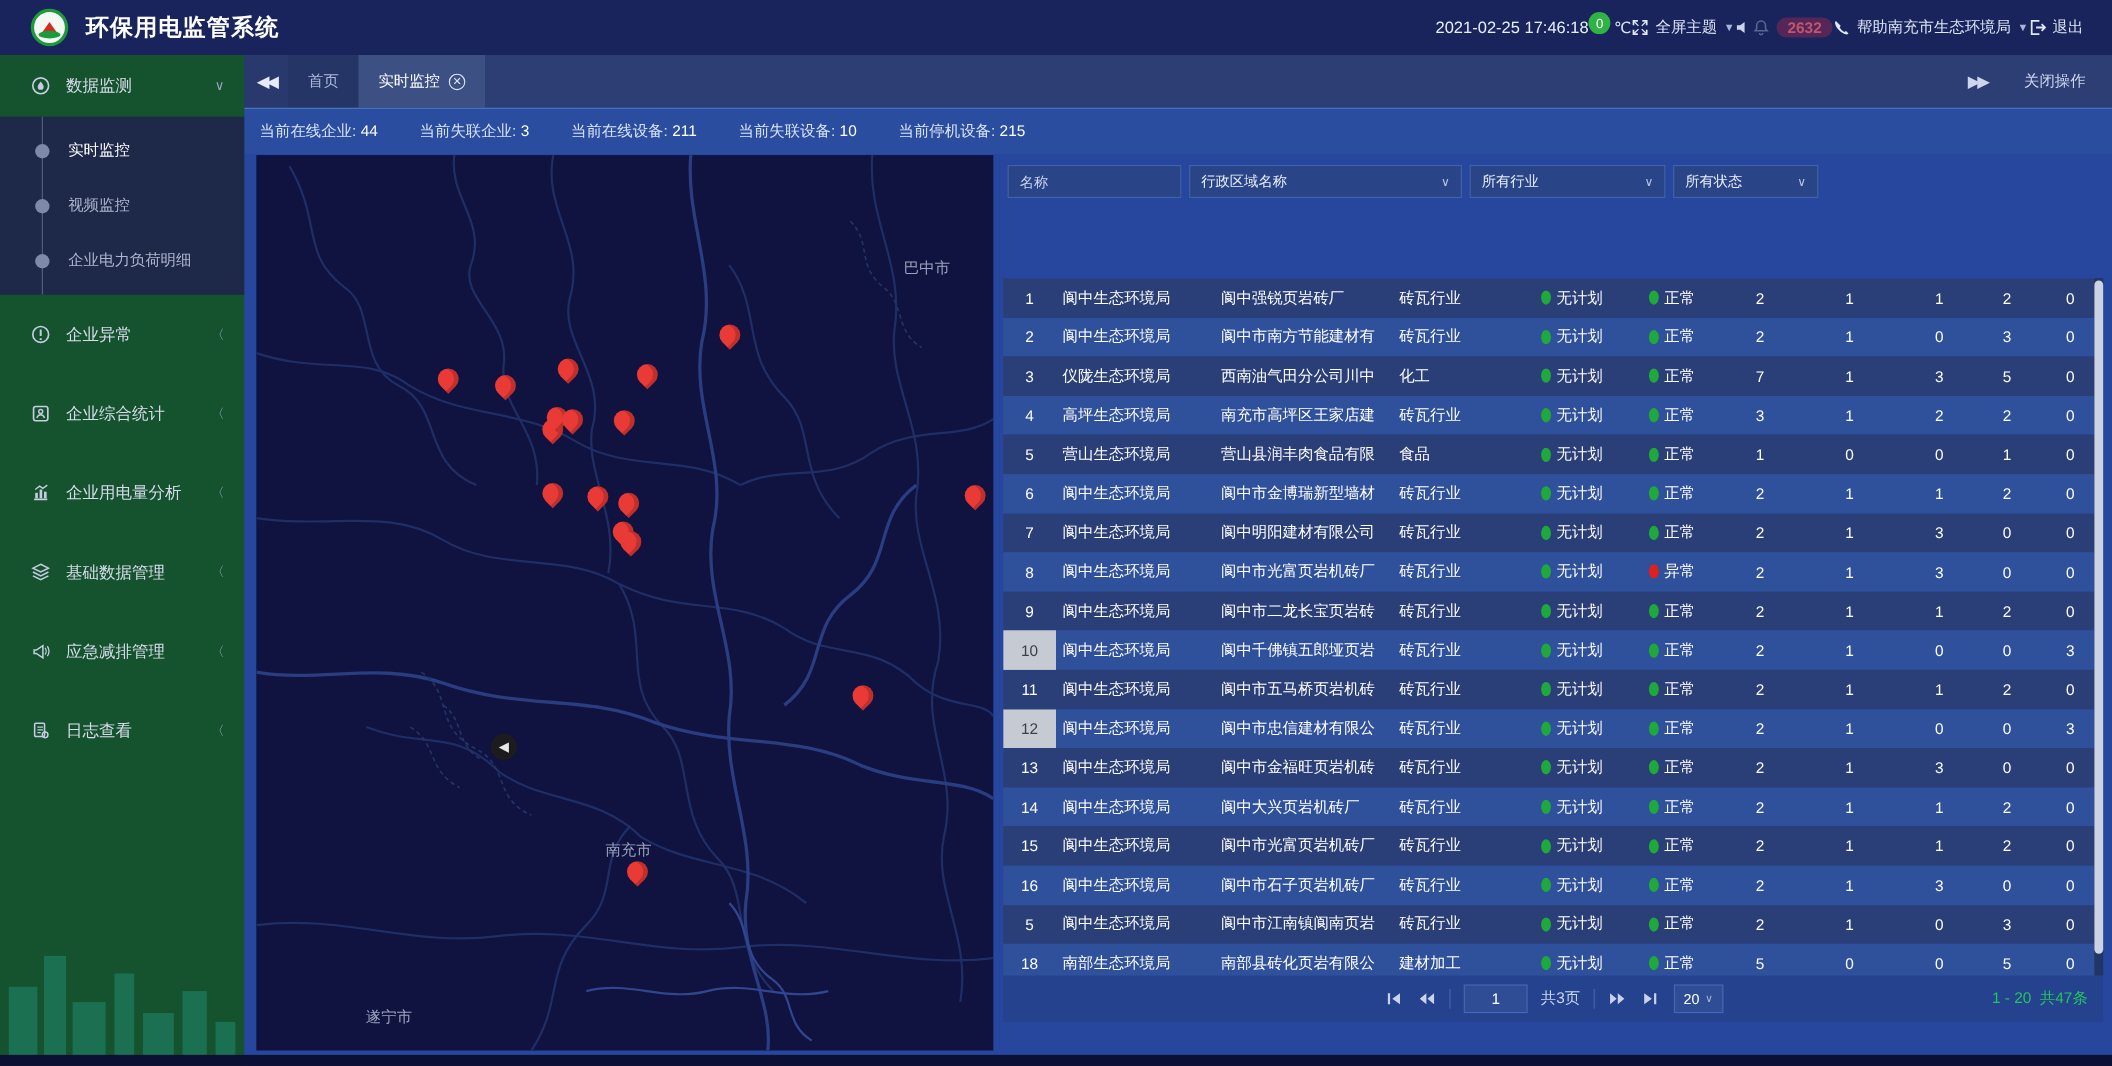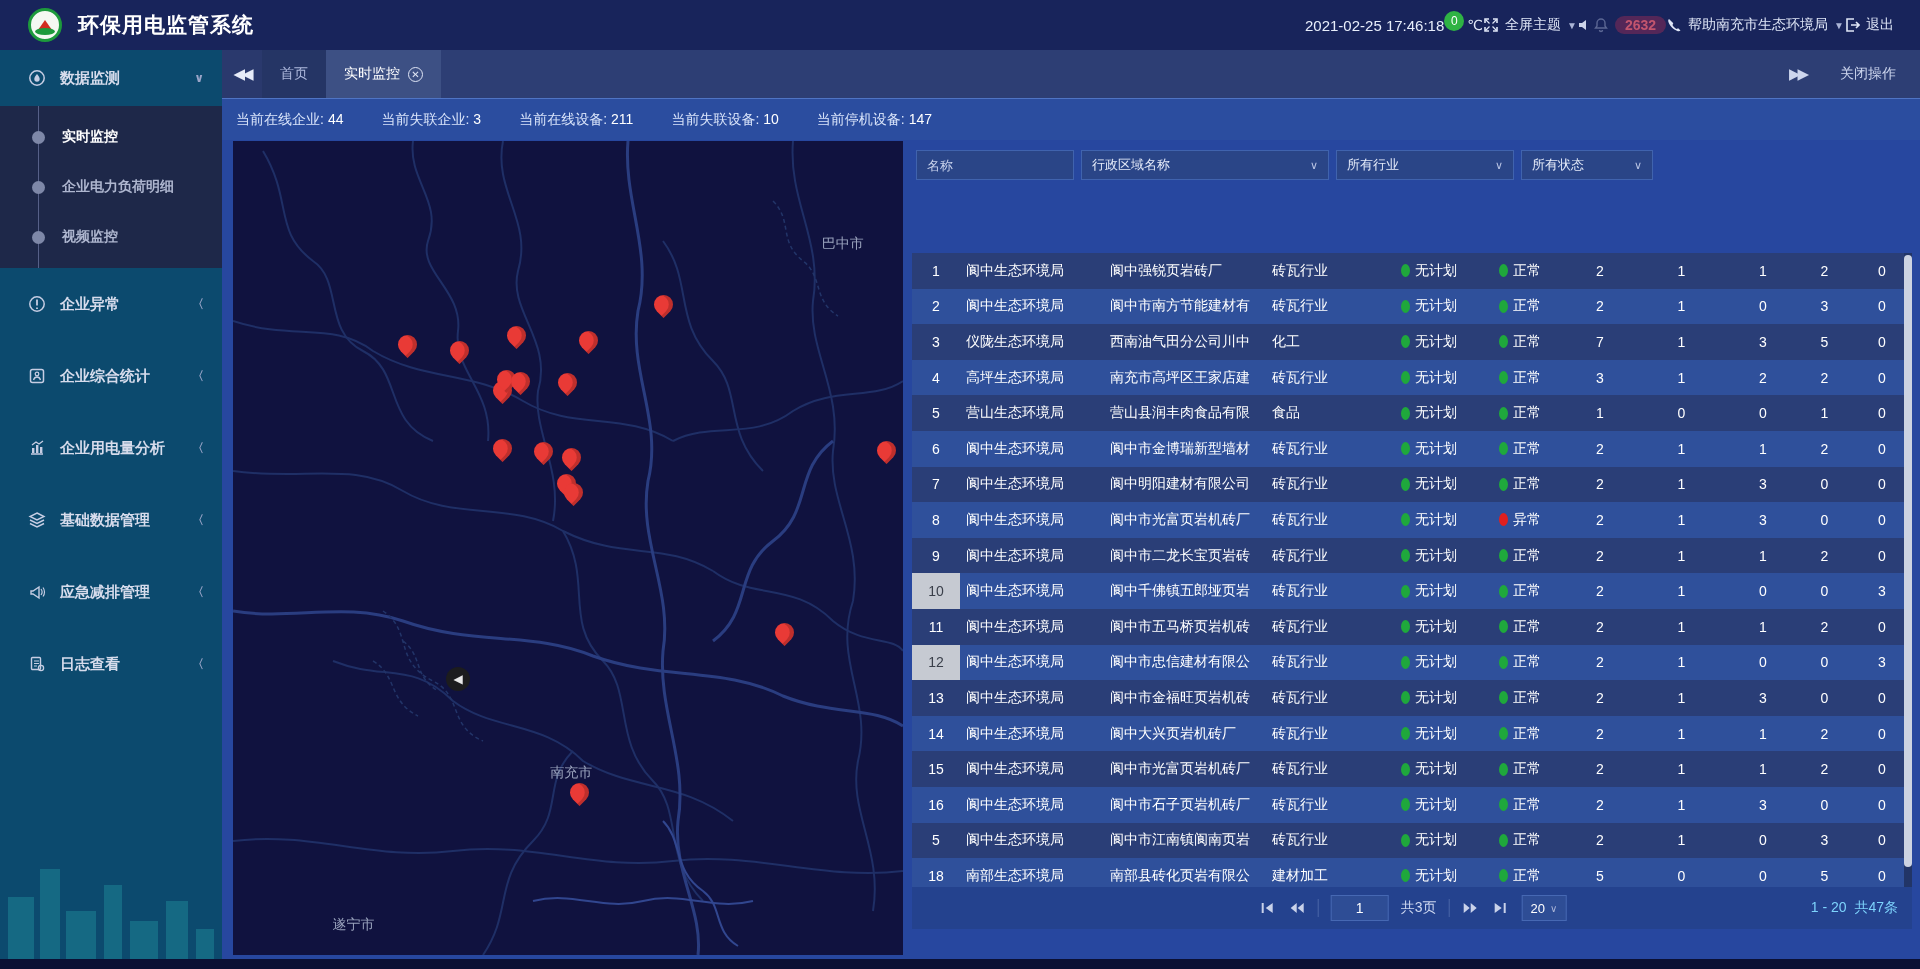--- a/index.html
+++ b/index.html
@@ -23,21 +23,21 @@
   .hd-datetime{font-size:15px;color:#e8eefb;}
   .temp-wrap{display:flex;align-items:flex-start;gap:3px;}
   .temp-badge{width:20px;height:20px;border-radius:50%;background:#2fb344;color:#fff;
     font-size:12px;display:flex;align-items:center;justify-content:center;margin-top:-6px;}
   .caret{font-size:10px;color:#aab4d6;}
   .bell-badge{background:rgba(158,44,84,.45);color:#c2556e;border-radius:10px;
     padding:1px 10px;font-size:14px;font-weight:bold;}
   .hd-icon{width:16px;height:16px;flex:none;}
 
   
-  .sidebar{position:absolute;left:0;top:50px;width:222px;bottom:0;background:#0c4a6e;z-index:20;font-weight:bold;}
+  .sidebar{position:absolute;left:0;top:50px;width:222px;bottom:0;background:#14532d;z-index:20;}
   .side-group{height:56px;display:flex;align-items:center;padding:0 18px 0 28px;cursor:pointer;
     color:#d7dcec;font-size:15px;}
   .side-group .lbl{margin-left:14px;}
   .side-group .chev{margin-left:auto;color:#9aa5c8;font-size:12px;}
   .side-sub{background:#1e2849;position:relative;padding:6px 0;}
   .side-sub:before{content:"";position:absolute;left:38px;top:0;bottom:0;width:1px;background:#566088;}
   .sub-item{height:50px;display:flex;align-items:center;padding-left:62px;position:relative;
     font-size:14px;color:#aeb6cf;cursor:pointer;}
   .sub-item .dot{position:absolute;left:32px;width:13px;height:13px;border-radius:50%;background:#7e88a8;}
   .sub-item.active{color:#ffffff;}
@@ -120,21 +120,21 @@
   
   .pager{position:absolute;left:0;top:746px;width:1000px;height:42px;background:#24428e;
     display:flex;align-items:center;font-size:14px;color:#cdd7f0;}
   .pg-center{position:absolute;left:50%;transform:translateX(-50%);display:flex;align-items:center;gap:12px;}
   .pg-btn{width:18px;height:18px;display:flex;align-items:center;justify-content:center;cursor:pointer;}
   .pg-sep{width:1px;height:18px;background:#4a66a8;}
   .pg-input{width:58px;height:26px;background:#2e4d95;border:1px solid #4668b3;color:#fff;
     text-align:center;font-size:14px;outline:none;}
   .pg-select{height:26px;background:#2e4d95;border:1px solid #4668b3;color:#fff;display:flex;
     align-items:center;gap:5px;padding:0 8px;cursor:pointer;font-size:13px;}
-  .pg-range{position:absolute;right:14px;color:#7dd3fc;}
+  .pg-range{position:absolute;right:14px;color:#22c55e;}
 </style>
 </head>
 <body>
 
 <div class="app-header">
   <div class="logo"></div>
   <div class="app-title">环保用电监管系统</div>
   <div class="hd-right">
     <div class="hd-item hd-datetime">2021-02-25 17:46:18</div>
     <div class="hd-item temp-wrap">
@@ -189,22 +189,22 @@
       <div class="side-group">
         <svg width="18" height="18" viewBox="0 0 18 18">
           <circle cx="9" cy="9" r="7.2" fill="none" stroke="#c6cde3" stroke-width="1.5"></circle>
           <path d="M9 5c1.8 2.2 2.7 3.6 2.7 5a2.7 2.7 0 1 1-5.4 0C6.3 8.6 7.2 7.2 9 5z" fill="#c6cde3"></path>
         </svg>
         <span class="lbl">数据监测</span>
         <span class="chev">∨</span>
       </div>
       <div class="side-sub">
         <div class="sub-item active"><span class="dot"></span>实时监控</div>
+        <div class="sub-item"><span class="dot"></span>视频监控</div>
         <div class="sub-item"><span class="dot"></span>企业电力负荷明细</div>
-        <div class="sub-item"><span class="dot"></span>视频监控</div>
       </div>
       <div class="side-rest">
         <div class="side-group">
           <svg width="18" height="18" viewBox="0 0 18 18">
             <circle cx="9" cy="9" r="7.2" fill="none" stroke="#c6cde3" stroke-width="1.5"></circle>
             <path d="M9 4.5v6M9 12.5v1.5" stroke="#c6cde3" stroke-width="1.8"></path>
           </svg>
           <span class="lbl">企业异常</span>
           <span class="chev">〈</span>
         </div>
@@ -278,21 +278,21 @@
     <span class="tab-exp">▶▶</span>
     <span>关闭操作</span>
   </div>
 </div>
 
 <div class="statsbar">
     <span class="stat">当前在线企业:<b>44</b></span>
     <span class="stat">当前失联企业:<b>3</b></span>
     <span class="stat">当前在线设备:<b>211</b></span>
     <span class="stat">当前失联设备:<b>10</b></span>
-    <span class="stat">当前停机设备:<b>147</b></span>
+    <span class="stat">当前停机设备:<b>215</b></span>
   </div>
 
 <div class="main">
 
   <div class="map">
     <svg width="670" height="814" viewBox="0 0 670 814">
       <g fill="none" stroke="#1f2f66" stroke-width="2">
         <path d="M30 10 C60 60 40 90 80 120 C110 140 90 190 130 210 C170 230 150 280 200 300"></path>
         <path d="M180 0 C175 40 210 60 195 100 C185 130 230 150 225 190 C220 230 260 250 255 300"></path>
         <path d="M270 0 C260 50 300 80 285 130 C275 170 320 200 305 250 C300 290 330 330 320 380"></path>

